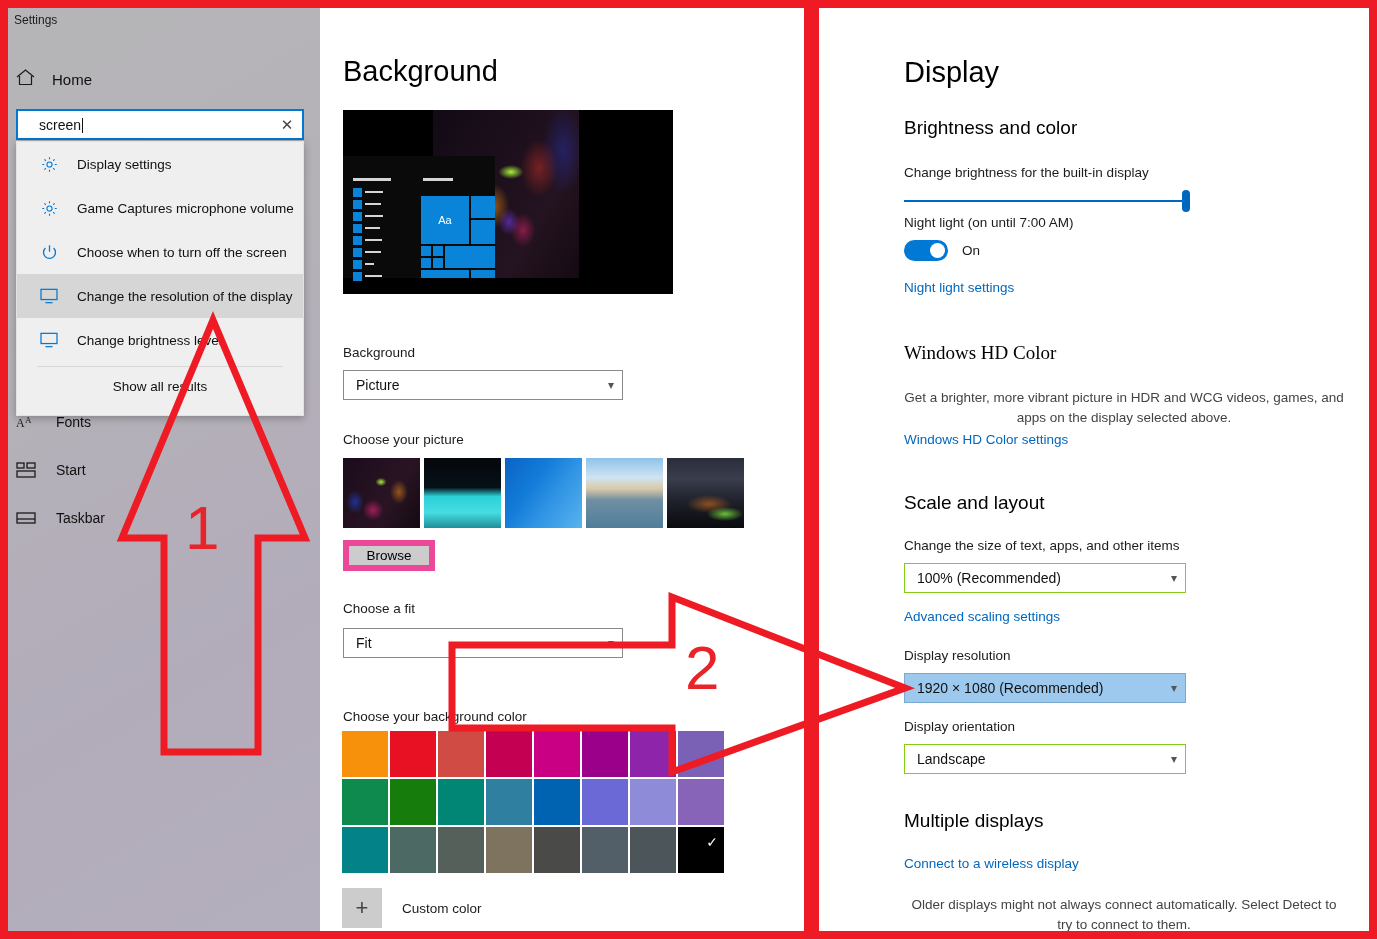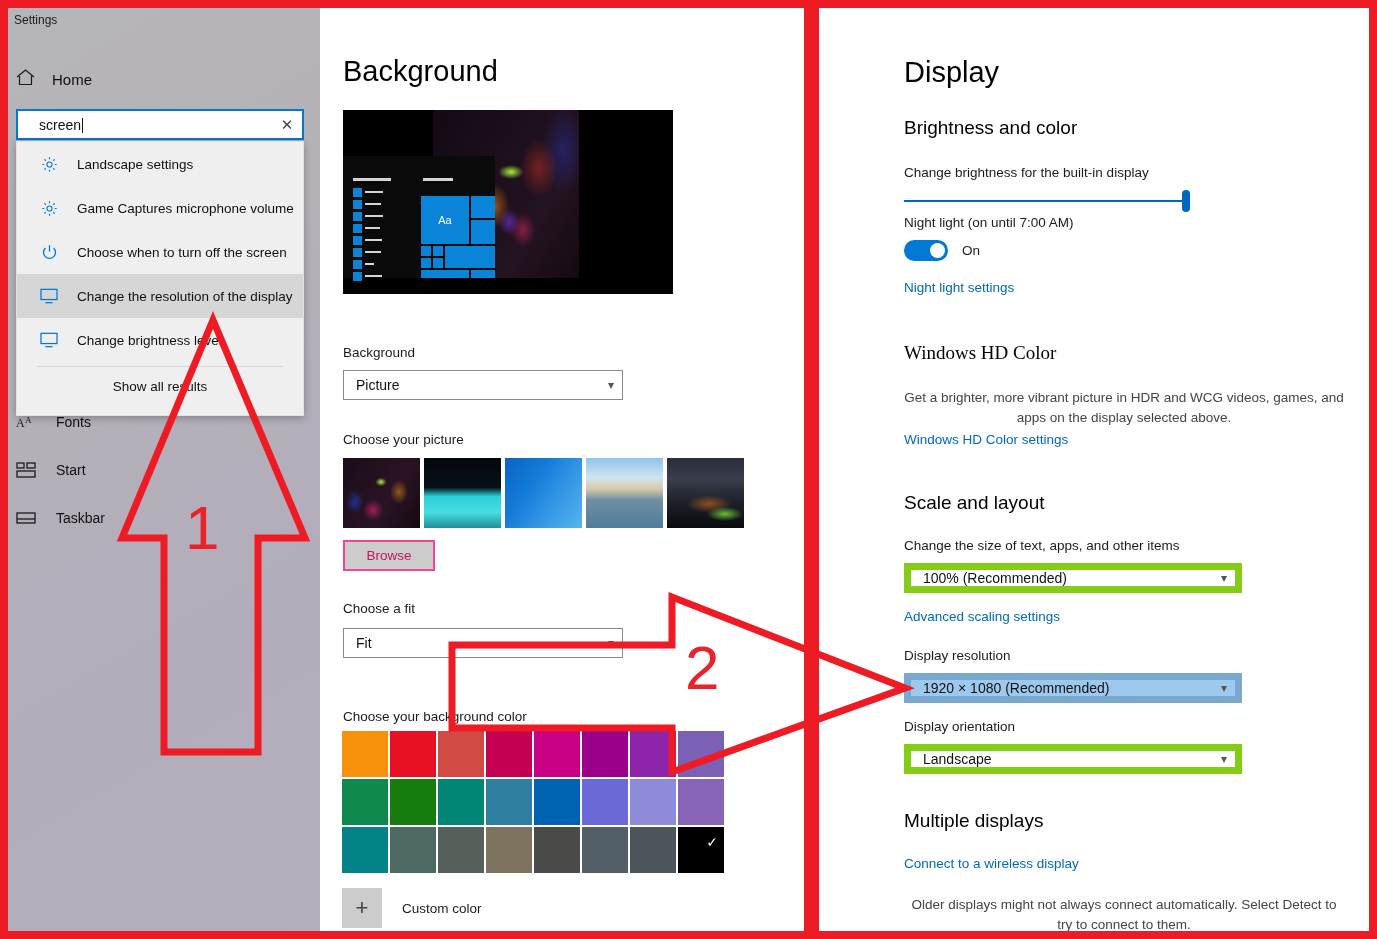--- a/index.html
+++ b/index.html
@@ -141,22 +141,22 @@
   .t3 { background: linear-gradient(125deg,#0b63c4 0%,#127bd8 35%,#2f93e4 60%,#58b4ee 100%); }
   .t4 { background:
       linear-gradient(180deg,#8fc3e8 0%,#cfe4f2 28%,#d9c9a8 44%,#6f8fa2 60%,#4f7d9b 100%);
   }
   .t5 { background:
       radial-gradient(ellipse 26px 10px at 58px 56px, rgba(120,220,60,.85), rgba(0,0,0,0) 70%),
       radial-gradient(ellipse 30px 12px at 42px 46px, rgba(230,120,30,.55), rgba(0,0,0,0) 75%),
       linear-gradient(180deg,#2a2d3a 0%,#3a3d4c 30%,#20222c 60%,#0a0b0e 100%);
   }
   .btn {
-    position: absolute; background: #cccccc; border: 2px solid #ec4899;
-    font-size: 13.5px; color: #be185d; display:flex; align-items:center; justify-content:center;
+    position: absolute; background: #cccccc; border: 6px solid #ec4899;
+    font-size: 13.5px; color: #000000; display:flex; align-items:center; justify-content:center;
     cursor: pointer;
   }
   .swatch-grid { position: absolute; left: 342px; top: 731px; display: grid;
                  grid-template-columns: repeat(8, 46px); grid-auto-rows: 46px; gap: 2px; }
   .swatch { width: 46px; height: 46px; cursor: pointer; position: relative; }
   .swatch .ck { position:absolute; right:6px; top:8px; color:#fff; font-size:14px; line-height:1; }
   .custom-row { position: absolute; left: 342px; top: 888px; display:flex; align-items:center; gap: 20px; }
   .custom-plus {
     width: 40px; height: 40px; background: #cccccc; display:flex; align-items:center;
     justify-content:center; font-size: 22px; color:#444; cursor:pointer;
@@ -179,22 +179,22 @@
   .slider .thumb { position:absolute; left: 278px; top:0; width: 8px; height: 22px;
                    background:#0067c0; border-radius: 4px; cursor: pointer; }
   .tg-sw {
     position:absolute; left: 92px; top: 240px; width: 44px; height: 21px;
     background:#0078d4; border-radius: 11px; cursor: pointer;
   }
   .tg-knob { position:absolute; right: 3px; top: 3px; width: 15px; height: 15px; background:#fff; border-radius:50%; }
   .tg-lbl { position:absolute; left: 150px; top: 243px; font-size: 13.5px; color:#1b1b1b; }
 
   .dp-combo {
-    position: absolute; left: 92px; width: 338px; height: 30px;
-    border: 7px solid #84cc16; background: #fff;
+    position: absolute; left: 92px; width: 282px; height: 30px;
+    border: 1px solid #84cc16; background: #fff;
     display:flex; align-items:center; padding: 0 8px 0 12px; font-size: 14px; color:#111;
     cursor: pointer;
   }
   .dp-combo.highlight { background: #9dc9ef; border-color: #7aa9cf; }
   .dp-combo .cv { flex: 1; }
   .dp-combo .chev { color:#555; font-size: 12px; }
 
   
   .anno { position: absolute; left:0; top:0; width: 1377px; height: 939px; pointer-events:none; }
   .anno-num {
@@ -264,21 +264,21 @@
 
       <div class="suggest">
 
         <div class="sg-item">
           <span class="sg-ico">
             <svg width="17" height="17" viewBox="0 0 20 20" fill="none" stroke="#0078d4" stroke-width="1.3">
               <circle cx="10" cy="10" r="3"></circle>
               <path d="M10 1.5v2.3M10 16.2v2.3M1.5 10h2.3M16.2 10h2.3M4 4l1.6 1.6M14.4 14.4L16 16M16 4l-1.6 1.6M5.6 14.4L4 16"></path>
             </svg>
           </span>
-          <span>Landscape settings</span>
+          <span>Display settings</span>
         </div>
 
         <div class="sg-item">
           <span class="sg-ico">
             <svg width="17" height="17" viewBox="0 0 20 20" fill="none" stroke="#0078d4" stroke-width="1.3">
               <circle cx="10" cy="10" r="3"></circle>
               <path d="M10 1.5v2.3M10 16.2v2.3M1.5 10h2.3M16.2 10h2.3M4 4l1.6 1.6M14.4 14.4L16 16M16 4l-1.6 1.6M5.6 14.4L4 16"></path>
             </svg>
           </span>
           <span>Game Captures microphone volume</span>

